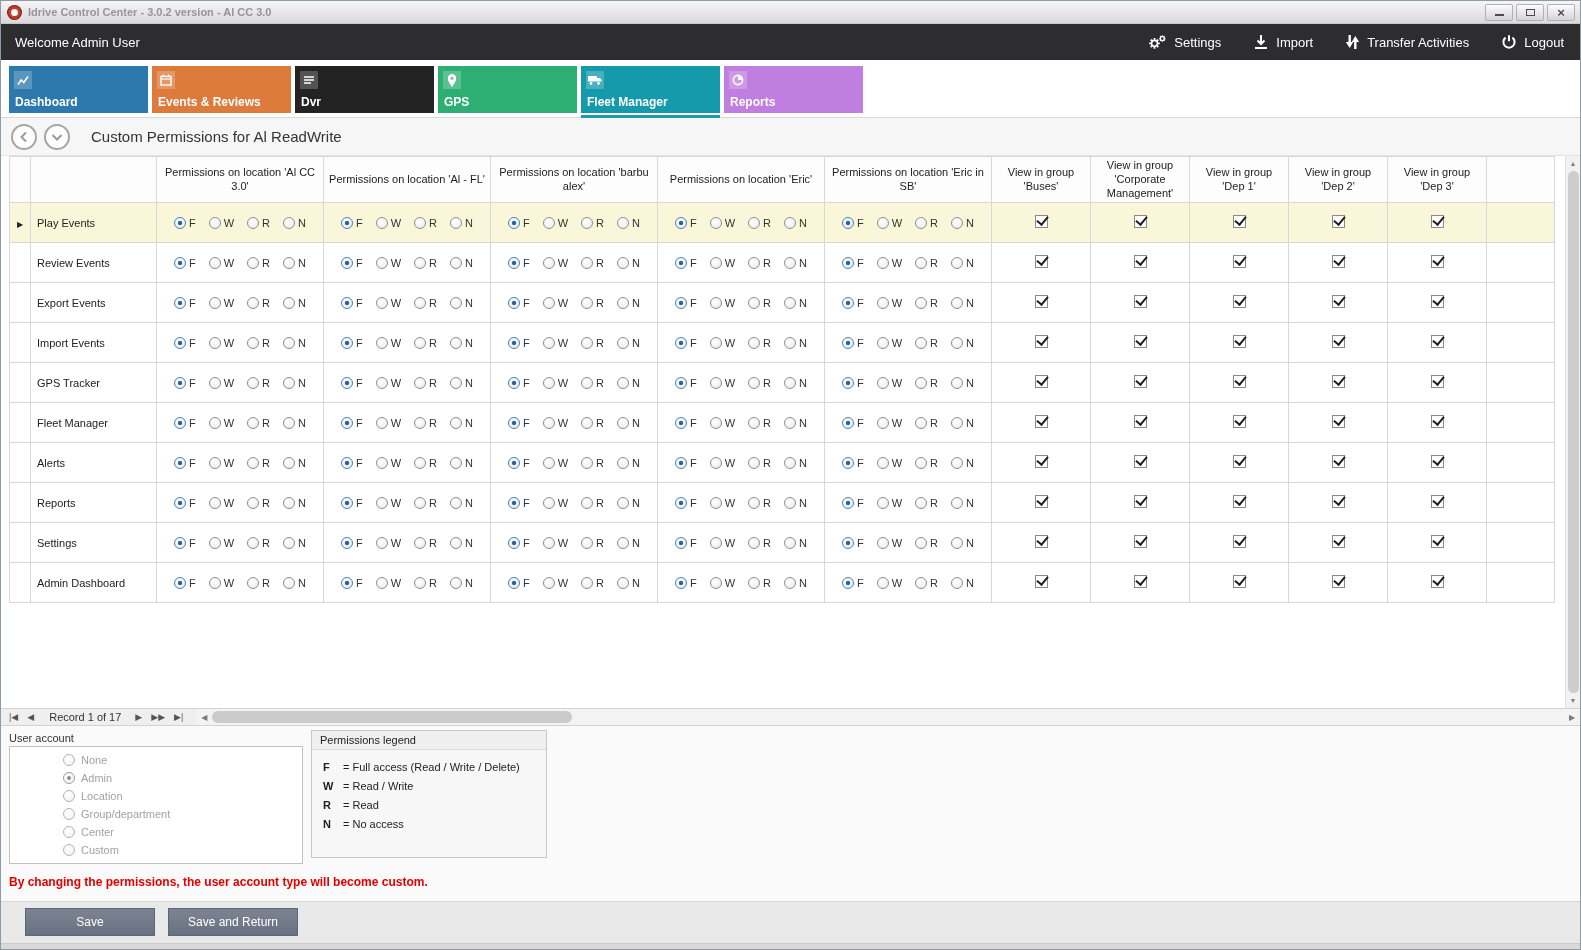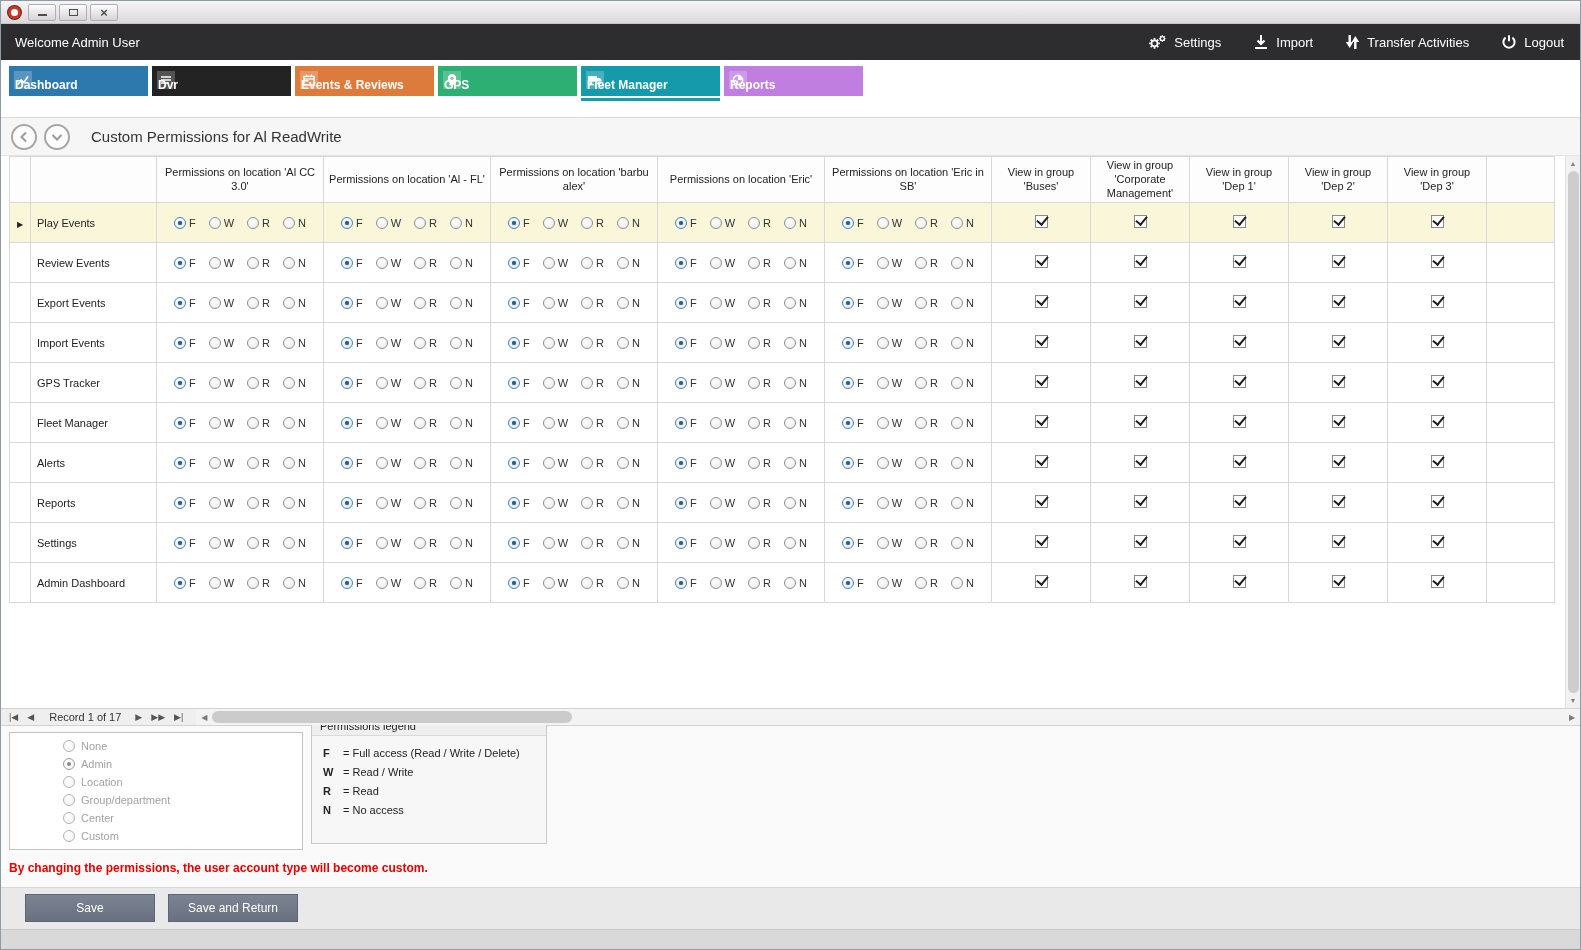--- a/index.html
+++ b/index.html
@@ -56,21 +56,21 @@
   .ticon { display:flex; align-items:center; }
 
   
   .tabstrip {
     flex:0 0 58px; background:#ffffff;
     border-bottom:1px solid #d9d9d9;
     display:flex; align-items:flex-start;
     padding:6px 0 0 8px; gap:4px;
     position:relative;
   }
-  .tile { width:139px; height:30px; position:relative; color:#fff; cursor:pointer; flex:0 0 auto; }
+  .tile { width:139px; height:47px; position:relative; color:#fff; cursor:pointer; flex:0 0 auto; }
   .tile .badge {
     position:absolute; top:5px; left:5px;
     width:18px; height:18px;
     background:rgba(255,255,255,0.22);
     display:flex; align-items:center; justify-content:center;
   }
   .tile .tlabel { position:absolute; left:6px; bottom:4px; font-size:12px; font-weight:bold; white-space:nowrap; }
   .tile.active::after {
     content:''; position:absolute; left:0; right:0; bottom:-5px; height:3px;
     background:#1b9aaa;
@@ -199,20 +199,21 @@
   }
   .window-bottom { flex:1; background:#d9d9d9; border-top:1px solid #cbcbcb; }
 </style>
 </head>
 <body>
 
 <div class="window">
 
   <div class="titlebar">
     <span class="app-icon"></span>
+    <span class="title-text">Idrive Control Center - 3.0.2 version - Al CC 3.0</span>
     <span class="win-controls">
       <span class="win-btn">
           <span class="glyph-min"></span>
         </span>
       <span class="win-btn">
           <span class="glyph-max"></span>
         </span>
       <span class="win-btn">
           <span class="glyph-close">×</span>
         </span>
@@ -274,37 +275,37 @@
 
   <div class="tabstrip">
     <div class="tile" style="background: rgb(45, 121, 173);">
       <span class="badge">
         <svg width="12" height="11" viewBox="0 0 12 11" fill="none" stroke="#fff" stroke-width="1.6">
             <path d="M1 9.5L4.2 5l2.6 2.5L11 1.5"></path>
           </svg>
       </span>
       <span class="tlabel">Dashboard</span>
     </div>
-    <div class="tile" style="background: rgb(35, 35, 35);">
-      <span class="badge">
-        <svg width="12" height="10" viewBox="0 0 12 10" stroke="#fff" stroke-width="1.4" fill="none">
-            <path d="M1 2h10M1 5h10M1 8h7"></path>
-          </svg>
-      </span>
-      <span class="tlabel">Dvr</span>
-    </div>
     <div class="tile" style="background: rgb(221, 123, 60);">
       <span class="badge">
         <svg width="12" height="12" viewBox="0 0 12 12" fill="none" stroke="#fff">
             <rect x="1" y="2.4" width="10" height="8.6" stroke-width="1.4"></rect>
             <path d="M1 5h10" stroke-width="1.2"></path>
             <path d="M3.5 .6v2.4M8.5 .6v2.4" stroke-width="1.2"></path>
           </svg>
       </span>
       <span class="tlabel">Events &amp; Reviews</span>
+    </div>
+    <div class="tile" style="background: rgb(35, 35, 35);">
+      <span class="badge">
+        <svg width="12" height="10" viewBox="0 0 12 10" stroke="#fff" stroke-width="1.4" fill="none">
+            <path d="M1 2h10M1 5h10M1 8h7"></path>
+          </svg>
+      </span>
+      <span class="tlabel">Dvr</span>
     </div>
     <div class="tile" style="background: rgb(45, 175, 116);">
       <span class="badge">
         <svg width="10" height="13" viewBox="0 0 10 13" fill="#fff">
             <path d="M5 0a4.2 4.2 0 00-4.2 4.2C.8 7.4 5 13 5 13s4.2-5.6 4.2-8.8A4.2 4.2 0 005 0z"></path>
             <circle cx="5" cy="4.2" r="1.7" fill="rgba(0,0,0,0.3)"></circle>
           </svg>
       </span>
       <span class="tlabel">GPS</span>
     </div>
@@ -1483,20 +1484,21 @@
     <span class="nav-btn">▶▶</span>
     <span class="nav-btn">▶|</span>
     <div class="hscroll">
       <span class="hs-arrow">◀</span>
       <span class="hs-thumb"></span>
       <span class="hs-arrow right">▶</span>
     </div>
   </div>
 
   <div class="bottom-section">
+    <div class="ua-label">User account</div>
     <div class="bottom-row">
       <div class="user-box">
           <div class="ua-item">
             <span class="radio"></span>
             <span class="ua-text">None</span>
           </div>
           <div class="ua-item">
             <span class="radio checked"></span>
             <span class="ua-text">Admin</span>
           </div>

